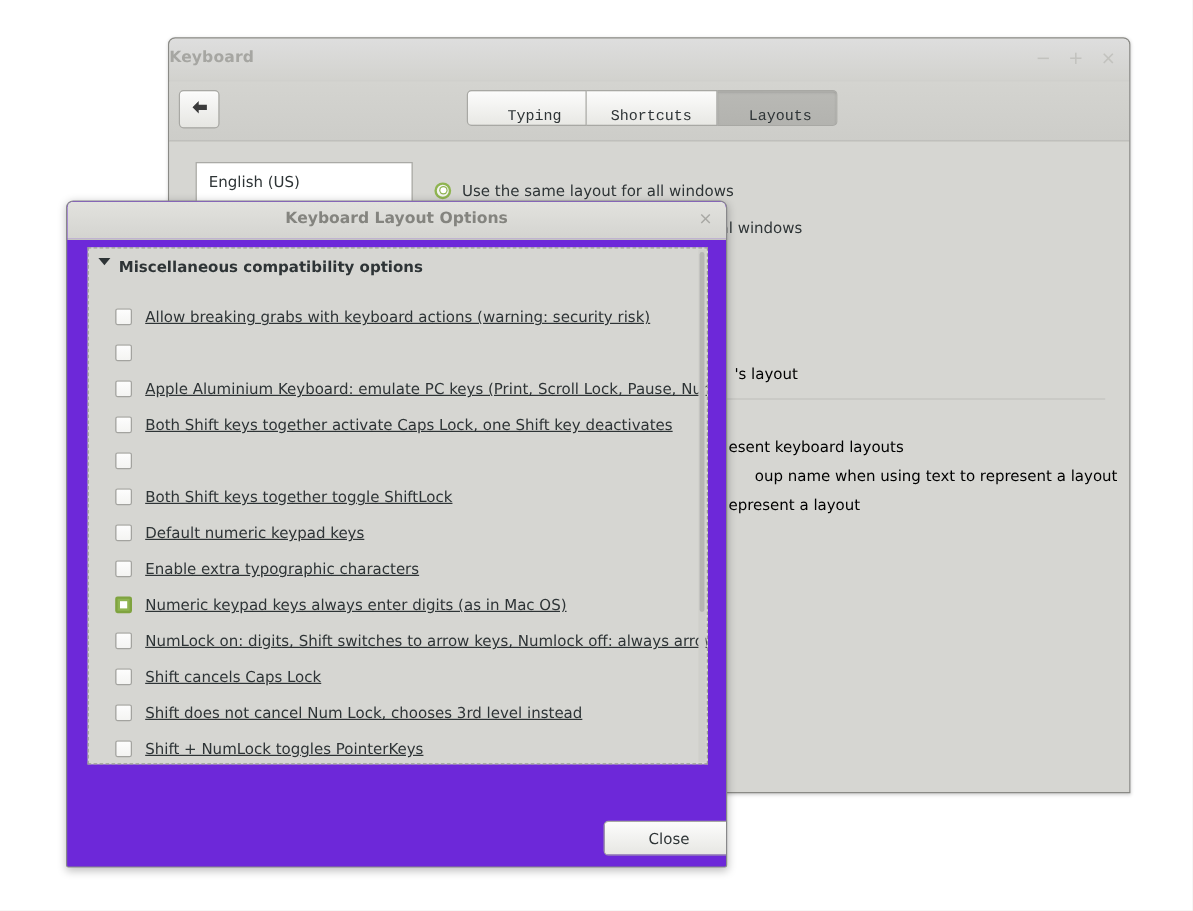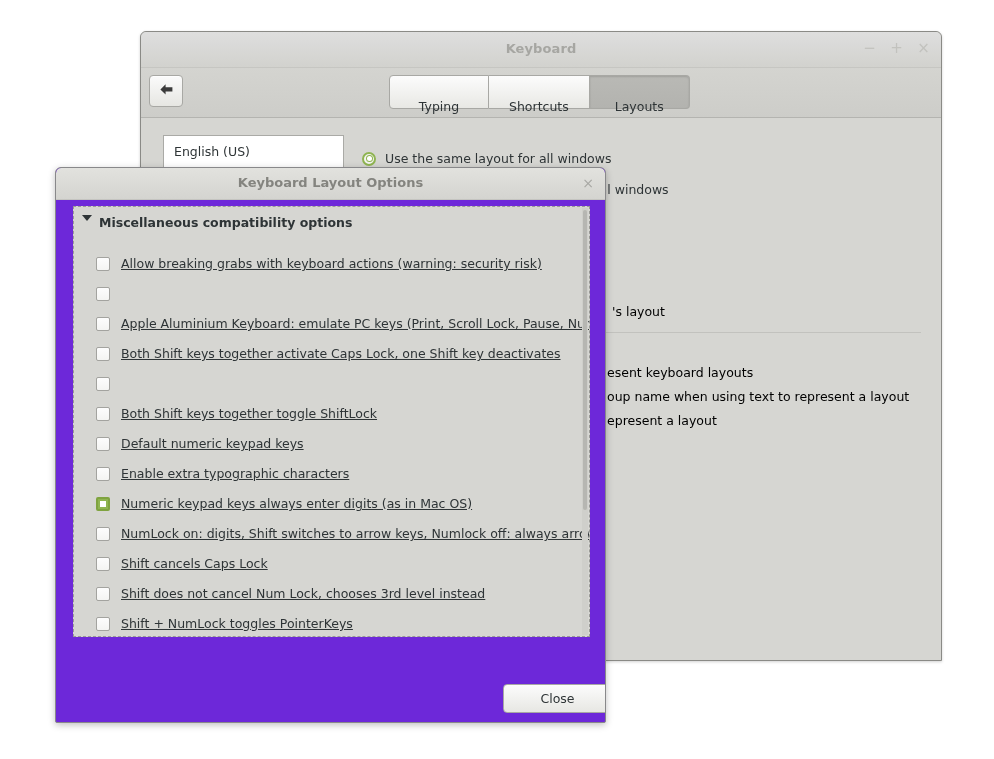--- a/index.html
+++ b/index.html
@@ -36,21 +36,20 @@
     position: relative;
     height: 35px;
     background: linear-gradient(to bottom, #dedede 0%, #d2d2ce 100%);
     border-bottom: 1px solid #c6c6c2;
     border-radius: 5px 5px 0 0;
   }
   .kb-title {
     position: absolute;
     left: 0; right: 0;
     top: 9px;
-    text-align: center;
     font-size: 13px;
     font-weight: bold;
     color: #a6a6a2;
     letter-spacing: 0.1px;
   }
   .kb-wincontrols {
     position: absolute;
     right: 10px;
     top: 7px;
     display: flex;
@@ -90,29 +89,30 @@
   }
   .tabs {
     position: absolute;
     left: 248px;
     top: 7px;
     display: flex;
   }
   .tab {
     height: 30px;
     line-height: 30px;
-    padding: 16px 20px;
+    padding: 6px 20px;
     font-size: 12.5px;
     color: #2e3436;
     border: 1px solid #a8a8a4;
     background: linear-gradient(to bottom, #fcfcfc 0%, #e8e8e4 100%);
-    text-align: center;
+    text-align: right;
     box-sizing: border-box;
     cursor: default;
     min-width: 100px;
+    font-family: Liberation Mono, monospace;
   }
   .tab:first-child { border-radius: 4px 0 0 4px; }
   .tab:last-child  { border-radius: 0 4px 4px 0; }
   .tab + .tab { border-left: none; }
   .tab.active {
     background: linear-gradient(to bottom, #b9b9b5 0%, #b3b3af 100%);
     box-shadow: 0 1px 2px rgba(0,0,0,0.14) inset;
   }
 
   .kb-body {
@@ -376,21 +376,21 @@
 
     <div class="radio-row" style="left:221px; top:64px;">
       <span class="radio-outer off"></span>
       <span class="opt-label">Allow different layouts for individual windows</span>
     </div>
 
     <div class="bg-text" style="left:471px; top:186px;">'s layout</div>
     <div class="sep-line" style="left:20px; top:214px; width:760px;"></div>
 
     <div class="bg-text" style="left:466px; top:247px;">esent keyboard layouts</div>
-    <div class="bg-text" style="left:466px; top:271px;">oup name when using text to represent a layout</div>
+    <div class="bg-text" style="left:488px; top:271px;">oup name when using text to represent a layout</div>
     <div class="bg-text" style="left:466px; top:295px;">epresent a layout</div>
 
   </div>
 </div>
 
 <div class="dlg">
 
   <div class="dlg-titlebar">
     <div class="dlg-title">Keyboard Layout Options</div>
     <div class="dlg-close">×</div>

